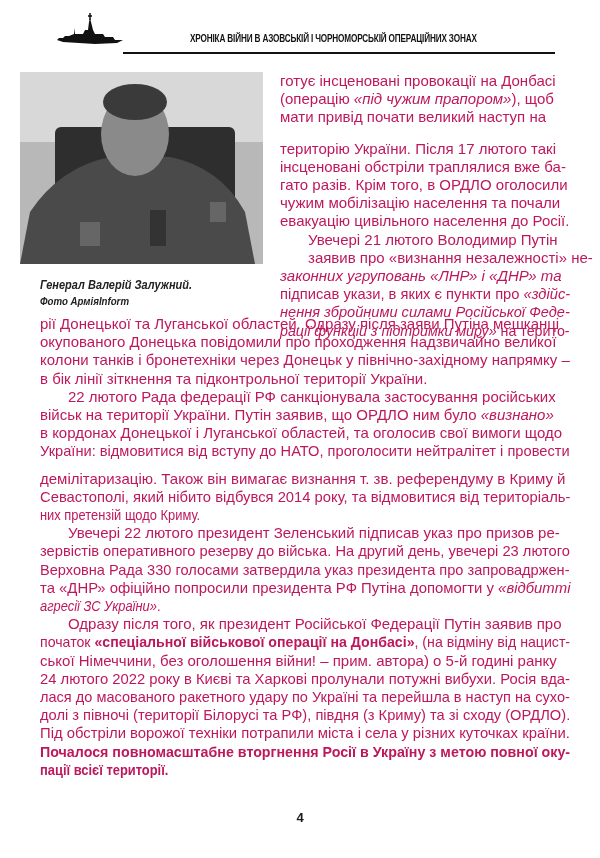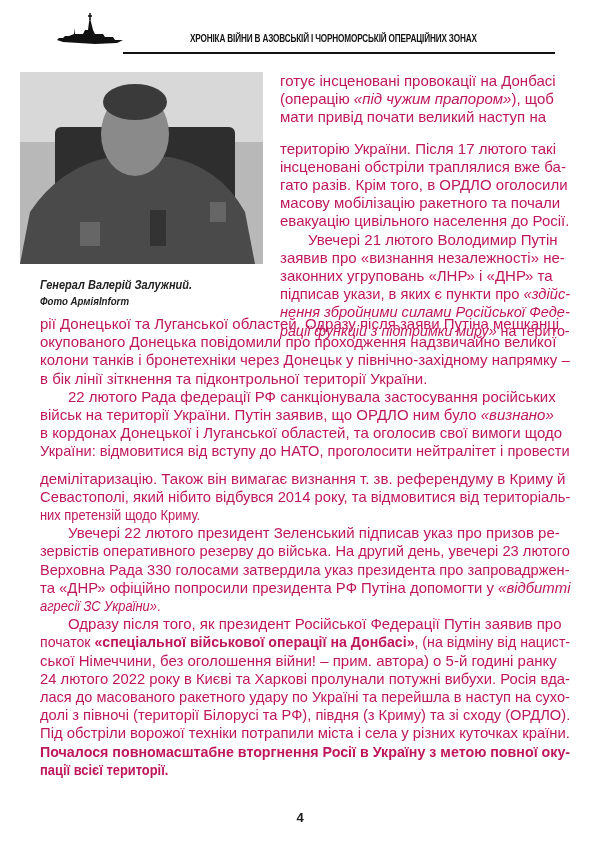--- a/index.html
+++ b/index.html
@@ -52,25 +52,25 @@
   <span class="l2">Фото АрміяInform</span>
 </div>
 
 <div class="col-right text" id="rightcol">
     <span class="line" style="transform: scaleX(1);"><span>готує інсценовані провокації на Донбасі</span></span>
     <span class="line" style="transform: scaleX(1);"><span>(операцію </span><span class="it">«під чужим прапором»</span><span>), щоб</span></span>
     <span class="line" style="transform: scaleX(1);"><span>мати привід почати великий наступ на</span></span>
     <span class="line" style="transform: scaleX(1); margin-top: 13px;"><span>територію України. Після 17 лютого такі</span></span>
     <span class="line" style="transform: scaleX(1);"><span>інсценовані обстріли траплялися вже ба-</span></span>
     <span class="line" style="transform: scaleX(1);"><span>гато разів. Крім того, в ОРДЛО оголосили</span></span>
-    <span class="line" style="transform: scaleX(1);"><span>масову мобілізацію ракетного та почали</span></span>
+    <span class="line" style="transform: scaleX(1);"><span>чужим мобілізацію населення та почали</span></span>
     <span class="line" style="transform: scaleX(1);"><span>евакуацію цивільного населення до Росії.</span></span>
     <span class="line indent" style="transform: scaleX(1);"><span>Увечері 21 лютого Володимир Путін</span></span>
-    <span class="line" style="transform: scaleX(1);"><span>заявив про «визнання незалежності» не-</span></span>
-    <span class="line" style="transform: scaleX(1);"><span>законних угруповань «ЛНР» і «ДНР» та</span></span>
+    <span class="line" style="transform: scaleX(1); margin-left: 28px;"><span>заявив про «визнання незалежності» не-</span></span>
+    <span class="line" style="transform: scaleX(1); font-style: italic;"><span>законних угруповань «ЛНР» і «ДНР» та</span></span>
     <span class="line" style="transform: scaleX(0.97973);"><span>підписав укази, в яких є пункти про </span><span class="it">«здійс-</span></span>
     <span class="line" style="transform: scaleX(0.973154);"><span class="it">нення збройними силами Російської Феде-</span></span>
     <span class="line" style="transform: scaleX(0.95082);"><span class="it">рації функцій з підтримки миру»</span><span> на терито-</span></span>
   </div>
 <div class="full text" id="fullcol">
     <span class="line" style="transform: scaleX(1);"><span>рії Донецької та Луганської областей. Одразу після заяви Путіна мешканці</span></span>
     <span class="line" style="transform: scaleX(1);"><span>окупованого Донецька повідомили про проходження надзвичайно великої</span></span>
     <span class="line" style="transform: scaleX(1);"><span>колони танків і бронетехніки через Донецьк у північно-західному напрямку –</span></span>
     <span class="line" style="transform: scaleX(1);"><span>в бік лінії зіткнення та підконтрольної території України.</span></span>
     <span class="line indent" style="transform: scaleX(1);"><span>22 лютого Рада федерації РФ санкціонувала застосування російських</span></span>

